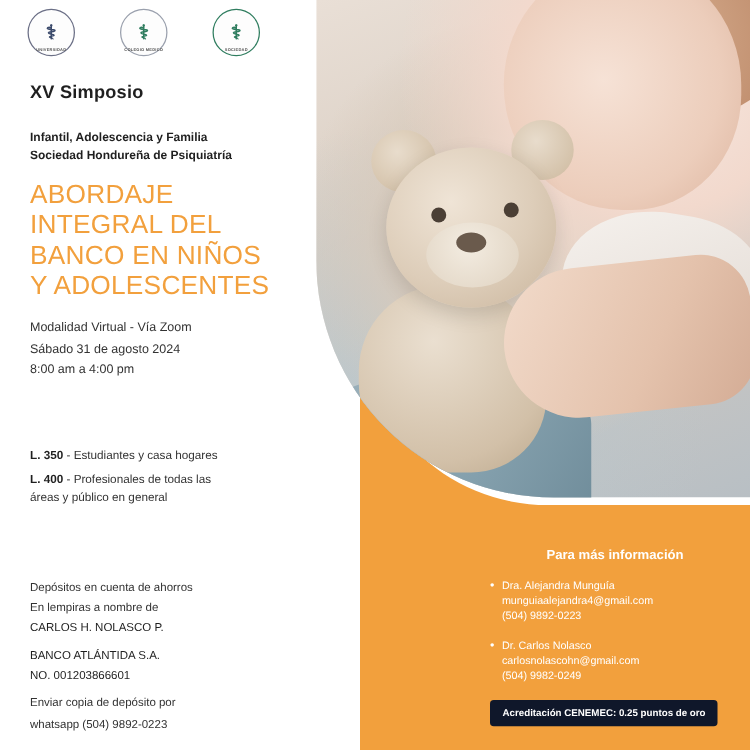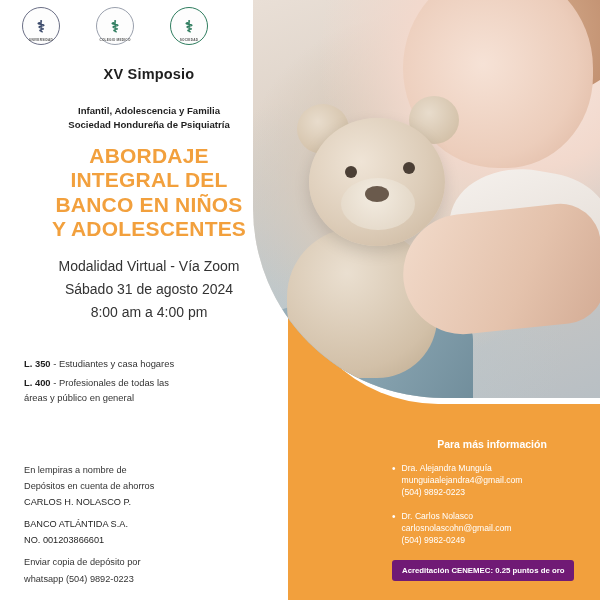--- a/index.html
+++ b/index.html
@@ -228,46 +228,45 @@
     white-space: nowrap;
   }
 
   
   .left-col {
     position: absolute;
     left: 24px;
     top: 66px;
     width: 250px;
     color: #2b2b2b;
-    text-align: center;
   }
   .simposio {
     font-size: 14.5px;
     font-weight: bold;
     letter-spacing: .2px;
     color: #1f1f1f;
     margin-bottom: 22px;
   }
   .society {
     font-size: 9.6px;
     font-weight: bold;
     line-height: 1.45;
     color: #1f1f1f;
     margin-bottom: 12px;
   }
   .title {
     font-size: 21px;
-    font-weight: bold;
+    font-weight: normal;
     line-height: 1.16;
     color: #F2A03D;
     letter-spacing: .2px;
     margin-bottom: 14px;
   }
   .meta {
-    font-size: 14px;
+    font-size: 10px;
     line-height: 1.65;
     color: #333;
   }
   .prices {
     position: absolute;
     left: 24px;
     top: 356px;
     width: 240px;
     font-size: 9.4px;
     line-height: 1.6;
@@ -319,21 +318,21 @@
   .contact-lines {
     font-size: 8.6px;
     line-height: 1.42;
     color: #ffffff;
   }
   .contact-lines .nm { }
   .badge {
     position: absolute;
     left: 392px;
     top: 560px;
-    background: #701a75;
+    background: #0f172a;
     color: #ffffff;
     font-size: 7.8px;
     font-weight: bold;
     padding: 6px 10px;
     border-radius: 3px;
     white-space: nowrap;
   }
 </style>
 </head>
 <body>
@@ -399,22 +398,22 @@
     <div class="row">
       <b>L. 350</b><span> - Estudiantes y casa hogares</span>
     </div>
     <div class="row">
       <b>L. 400</b><span> - Profesionales de todas las</span>
       <div>áreas y público en general</div>
     </div>
   </div>
 
   <div class="bank">
+    <div>Depósitos en cuenta de ahorros</div>
     <div>En lempiras a nombre de</div>
-    <div>Depósitos en cuenta de ahorros</div>
     <div class="strong">CARLOS H. NOLASCO P.</div>
     <div class="gap"></div>
     <div class="strong">BANCO ATLÁNTIDA S.A.</div>
     <div class="strong">NO. 001203866601</div>
     <div class="gap"></div>
     <div>Enviar copia de depósito por</div>
     <div>whatsapp (504) 9892-0223</div>
   </div>
 
   <div class="info">

